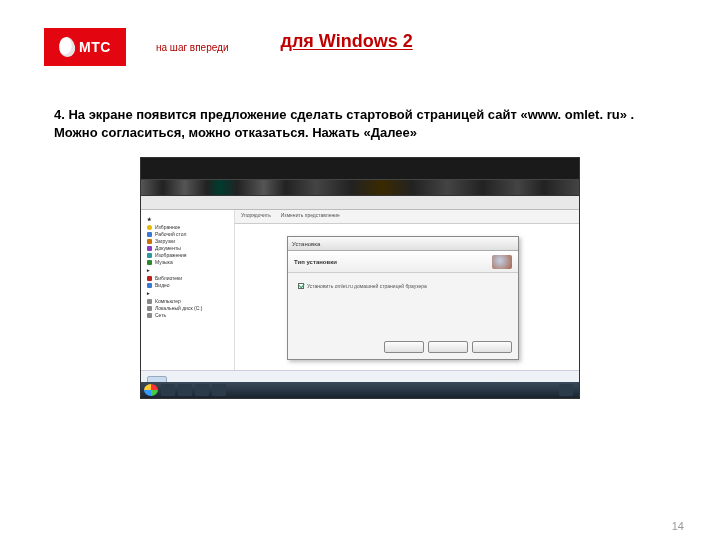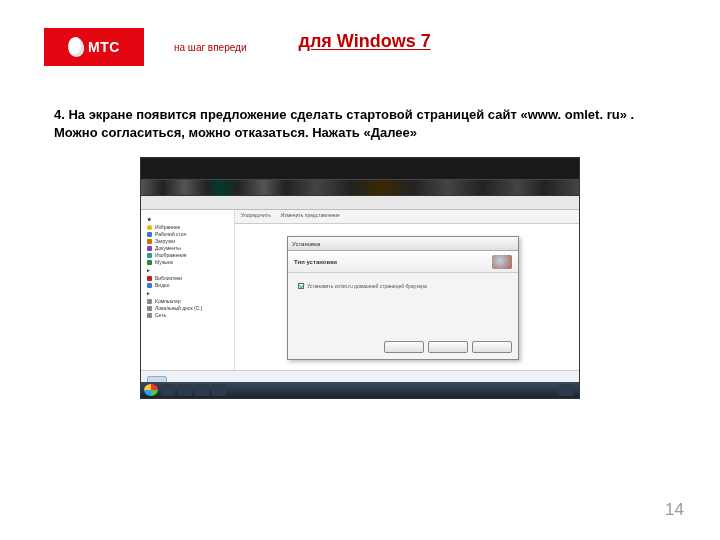--- a/index.html
+++ b/index.html
@@ -10,21 +10,21 @@
     font-family: Arial, sans-serif;
     position: relative;
     overflow: hidden;
   }
   .header-row {
     display: flex;
     align-items: flex-start;
     padding: 28px 0 0 44px;
   }
   .logo {
-    width: 100px;
+    width: 82px;
     height: 38px;
     background: #e30611;
     display: flex;
     align-items: center;
     justify-content: center;
     gap: 4px;
     margin-right: 14px;
   }
   .logo-egg {
     width: 16px;
@@ -209,38 +209,38 @@
     gap:3px;
   }
   .start{ width:14px; height:12px; border-radius:50%;
     background: conic-gradient(#f33 0 25%, #4c4 0 50%, #39f 0 75%, #fc3 0 100%);}
   .tb-i{ width:14px; height:12px; background:#2b3b4a; border-radius:1px;}
   .tb-r{ margin-left:auto; display:flex; gap:3px; align-items:center;}
   .tb-clock{ font-size:5px; color:#eee;}
   .page-num {
     position: absolute;
     right: 36px;
-    bottom: 20px;
+    bottom: 8px;
     color: #9a9a9a;
-    font-size: 17px;
+    font-size: 11px;
   }
 </style>
 </head>
 <body>
 
 <div class="header-row">
   <div class="logo">
     <div class="logo-egg"></div>
     <div class="logo-text">MTC</div>
   </div>
   <div class="tagline-box">
     <span class="tagline">на шаг впереди</span>
   </div>
   <div class="title">
-    <div class="title-text">для Windows 7</div>
+    <div class="title-text">для Windows 2</div>
   </div>
 </div>
 
 <div class="step-text">4. На экране появится предложение сделать стартовой страницей сайт «www. omlet. ru» . Можно согласиться, можно отказаться. Нажать «Далее»</div>
 
 <div class="screenshot">
   <div class="win-top"></div>
   <div class="win-tabs"></div>
   <div class="win-chrome"></div>
   <div class="win-body">

